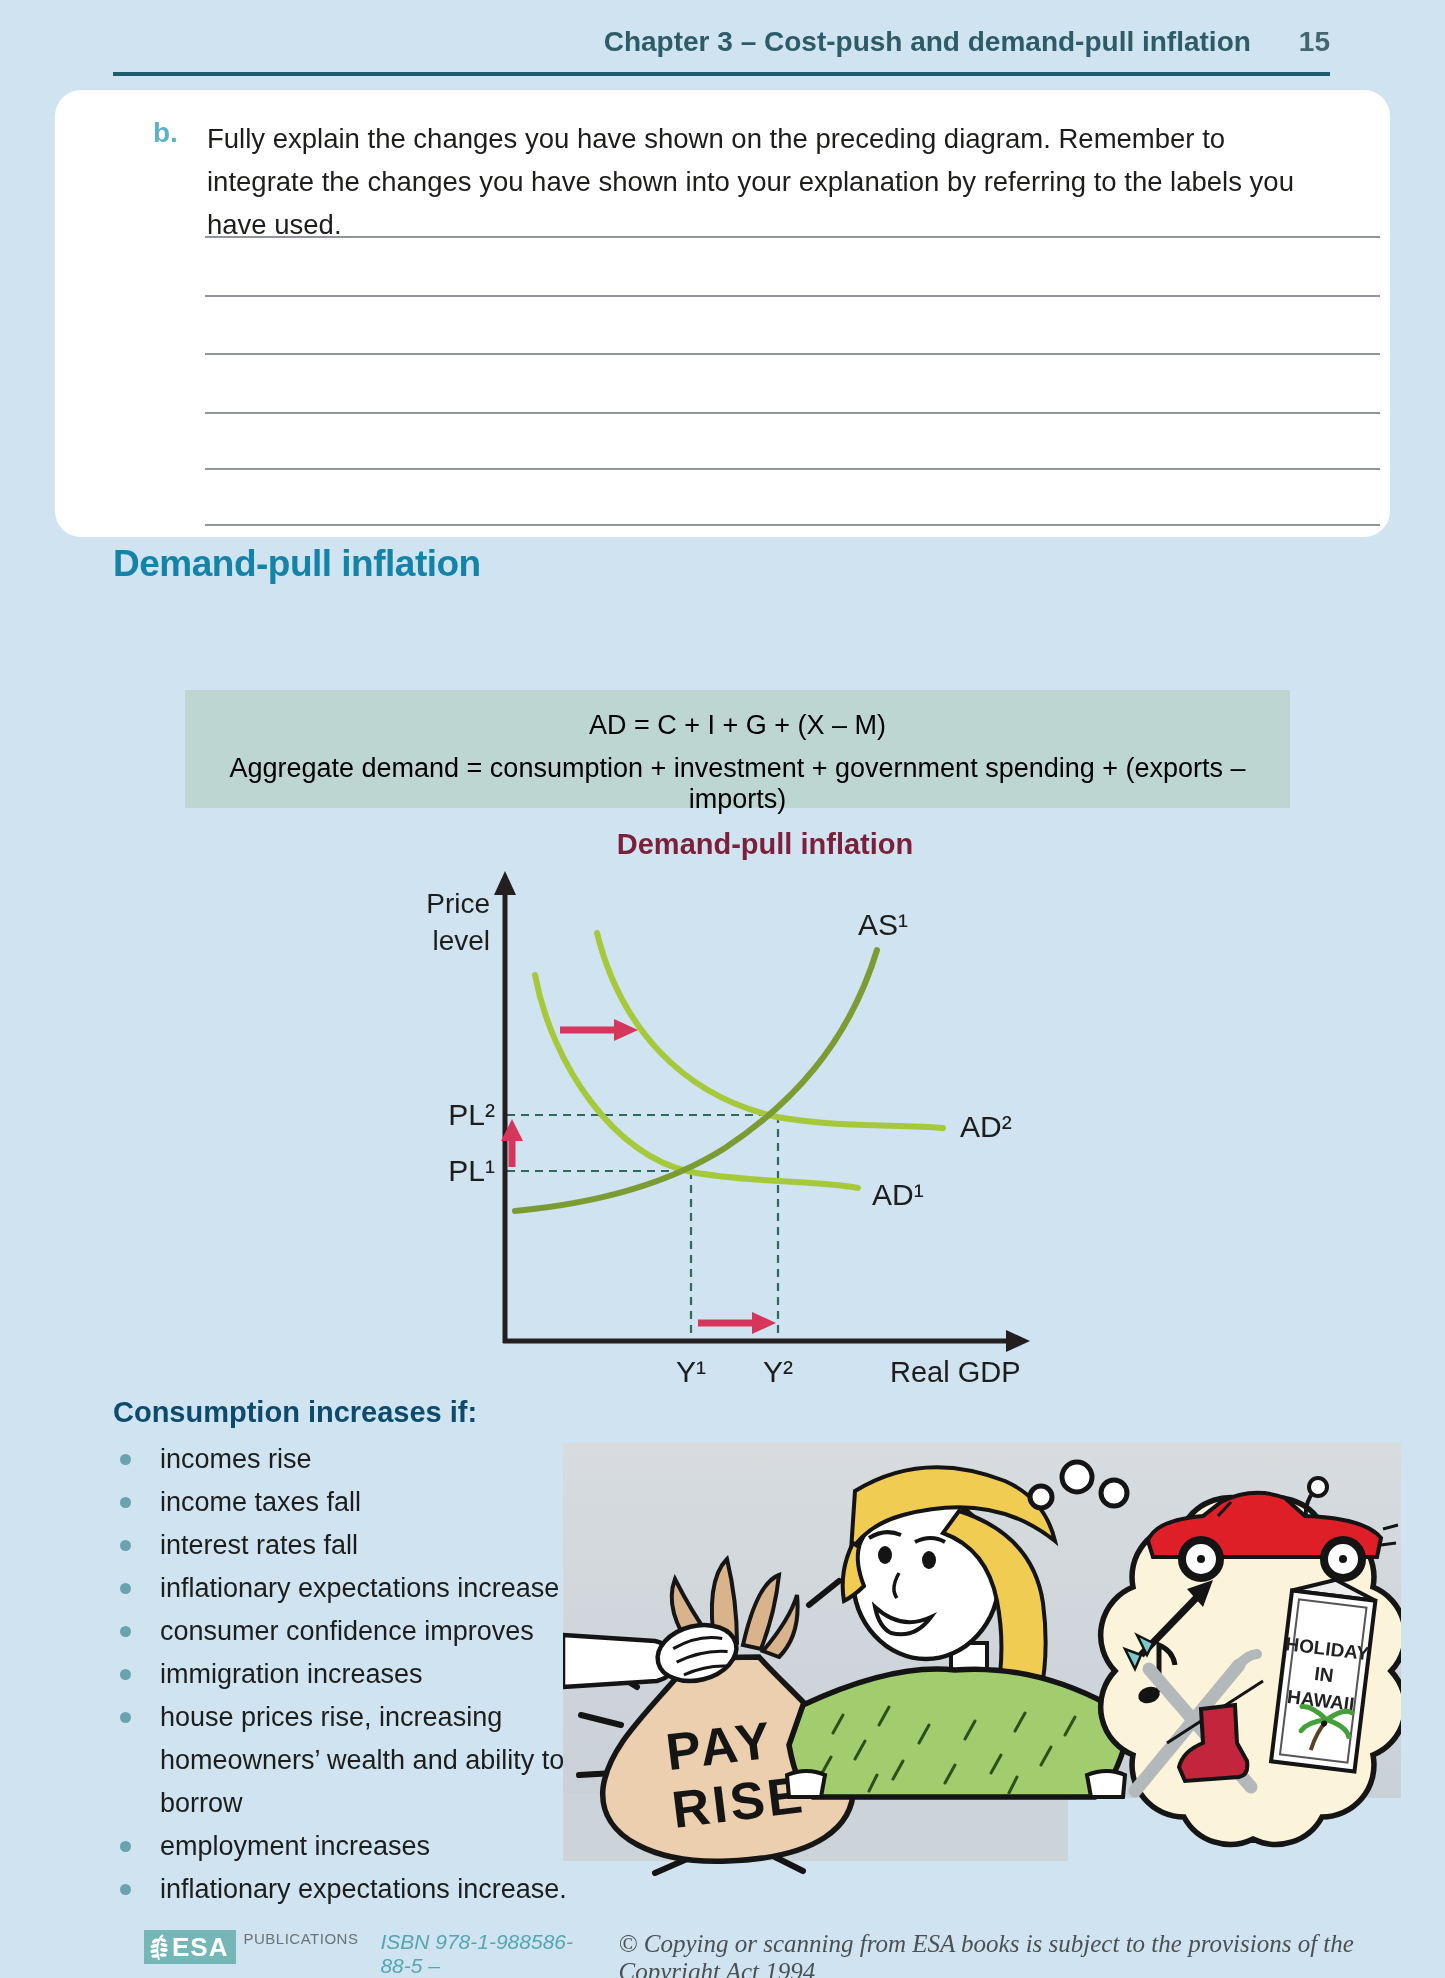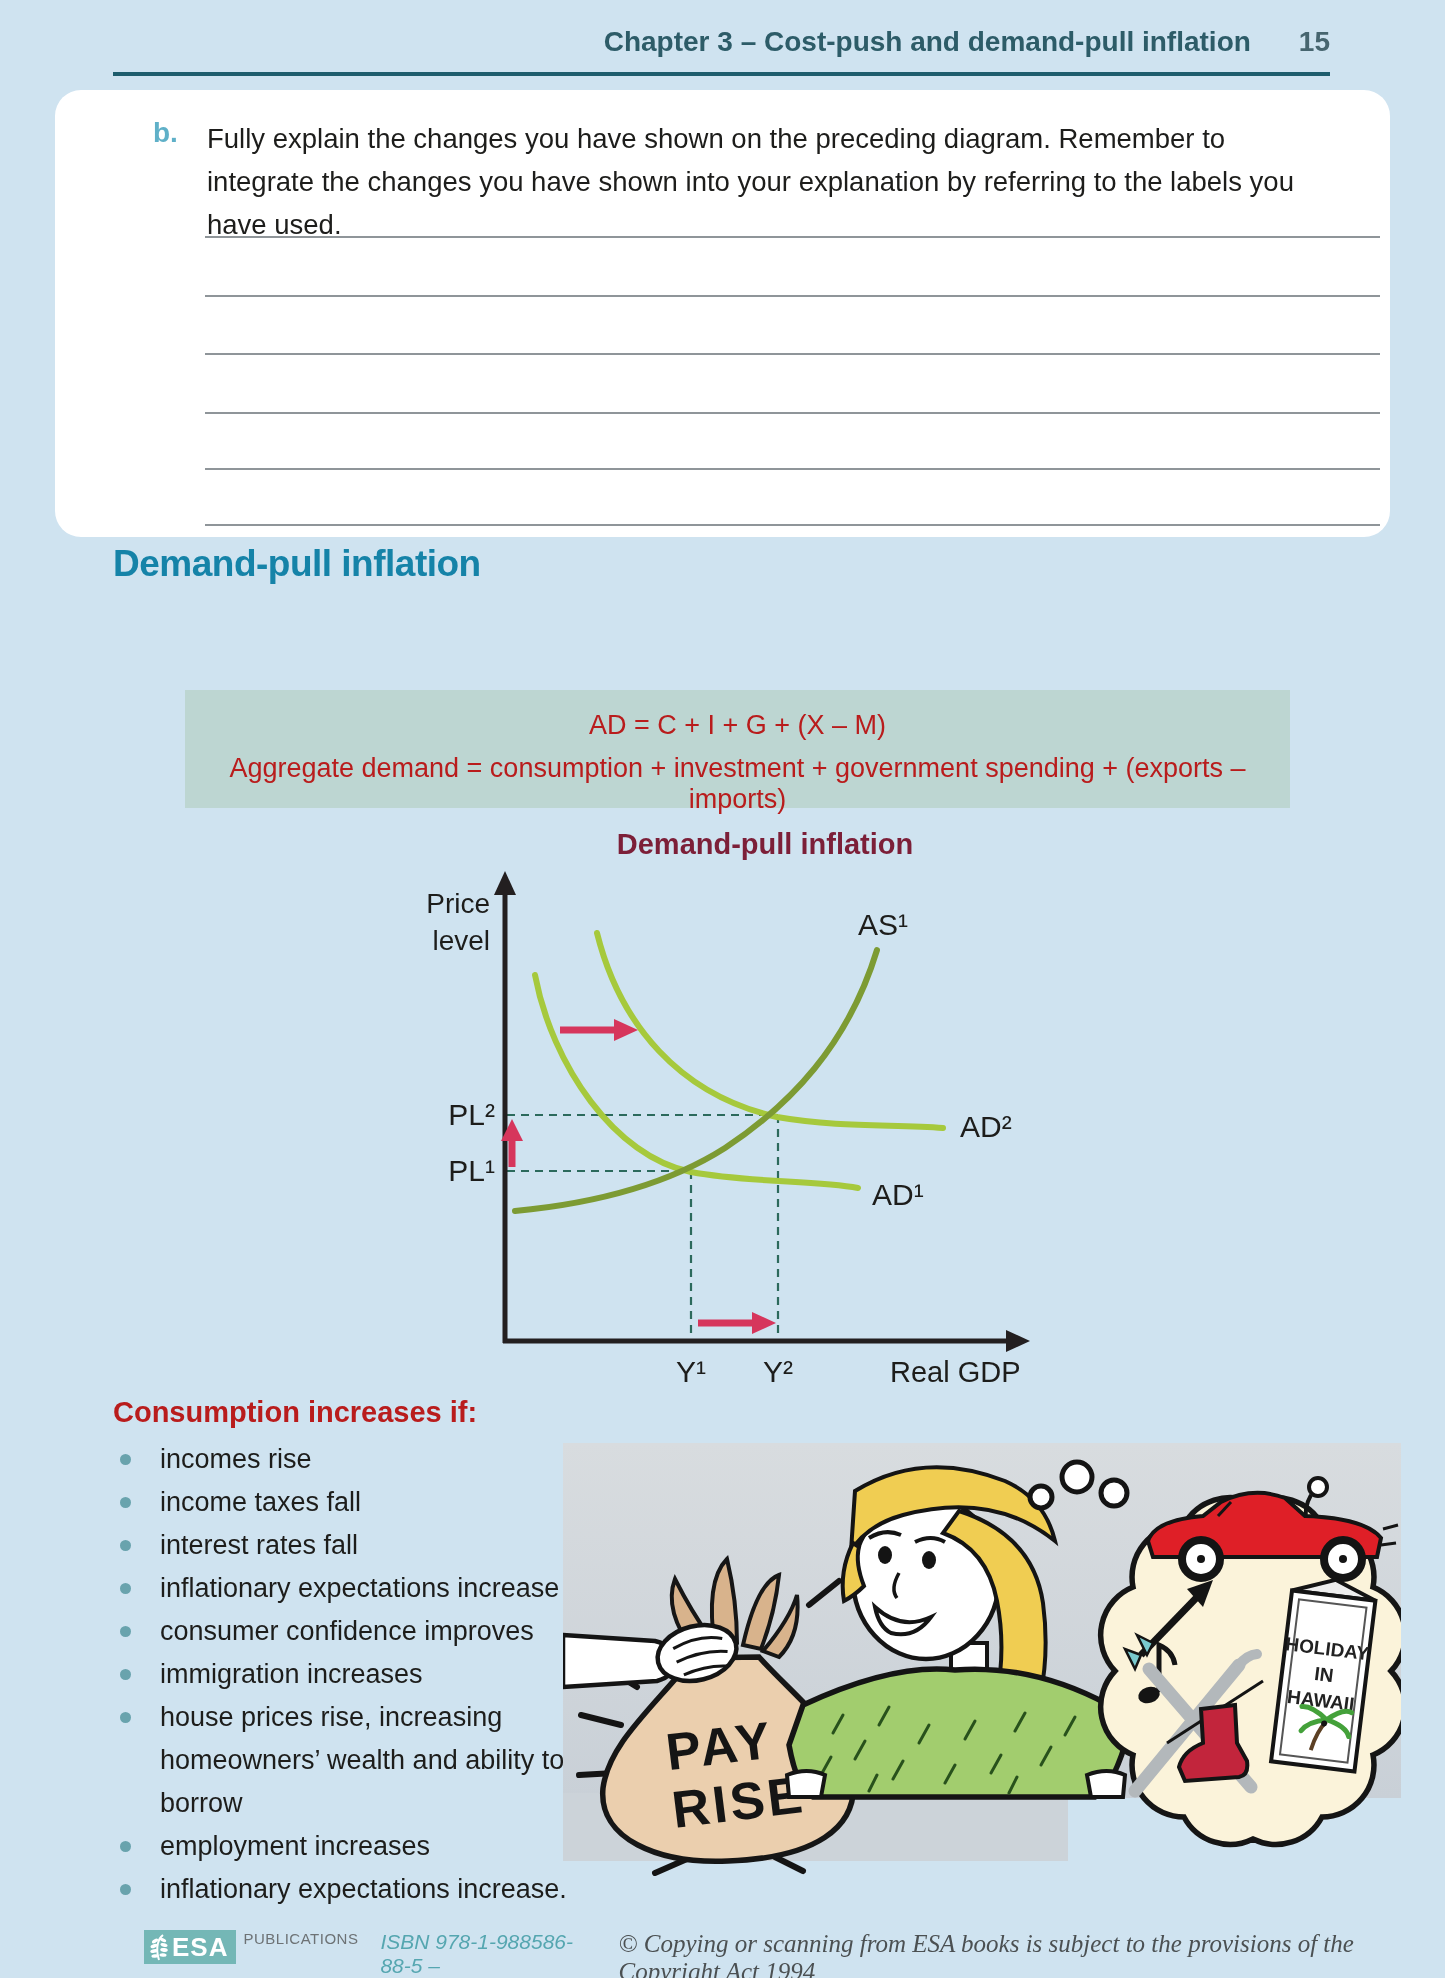--- a/index.html
+++ b/index.html
@@ -20,29 +20,29 @@
         background:#ffffff; border-radius:26px;}
   .qbox .qlab{position:absolute; left:98px; top:27px; color:#5fb0c8; font-weight:bold; font-size:28px;}
   .qbox .qprompt{position:absolute; left:152px; top:27px; width:1130px;
         font-size:27.5px; line-height:43px; color:#1d1d1b;}
   .ansline{position:absolute; left:150px; width:1175px; height:2px; background:#8f9599;}
   
   .sec-h{position:absolute; left:113px; top:543px; color:#1583a8; font-weight:bold; font-size:37px; letter-spacing:-0.5px;}
   .sec-p{position:absolute; left:113px; top:597px; width:1270px; font-size:27.5px; line-height:44px;}
   
   .fbox{position:absolute; left:185px; top:690px; width:1105px; height:118px;
-        background:#bdd6d2; text-align:center; color:#b91c1c;}
+        background:#bdd6d2; text-align:center; color:#000000;}
   .fbox .f1{margin-top:20px; font-size:27px;}
   .fbox .f2{margin-top:12px; font-size:27px;}
   
   .chart-title{position:absolute; left:390px; top:828px; width:660px; text-align:center;
         transform:translateX(45px); color:#7c1f38; font-weight:bold; font-size:29px;}
   .chart-svg{position:absolute; left:390px; top:865px;}
   
-  .cons-h{position:absolute; left:113px; top:1396px; font-weight:bold; font-size:29px; color:#b91c1c;}
+  .cons-h{position:absolute; left:113px; top:1396px; font-weight:bold; font-size:29px; color:#0c4a6e;}
   .cons-list{position:absolute; left:113px; top:1438px; width:470px; list-style:none; margin:0; padding:0;}
   .cons-list li{position:relative; padding-left:47px; font-size:27px; line-height:43px; color:#1d1d1b;}
   .cons-list li::before{content:""; position:absolute; left:7px; top:16px; width:11px; height:11px;
         border-radius:50%; background:#69a3ad;}
   
   .illus{position:absolute; left:563px; top:1443px; width:838px; height:437px;}
   
   .ftr{position:absolute; left:144px; top:1930px; display:flex; align-items:flex-start; height:36px;}
   .esa-logo{display:flex; align-items:center; background:#74b7b6; height:34px; padding:0 8px 0 4px; gap:2px;}
   .esa-logo .esa-txt{color:#ffffff; font-weight:bold; font-size:26px; letter-spacing:1px;}

